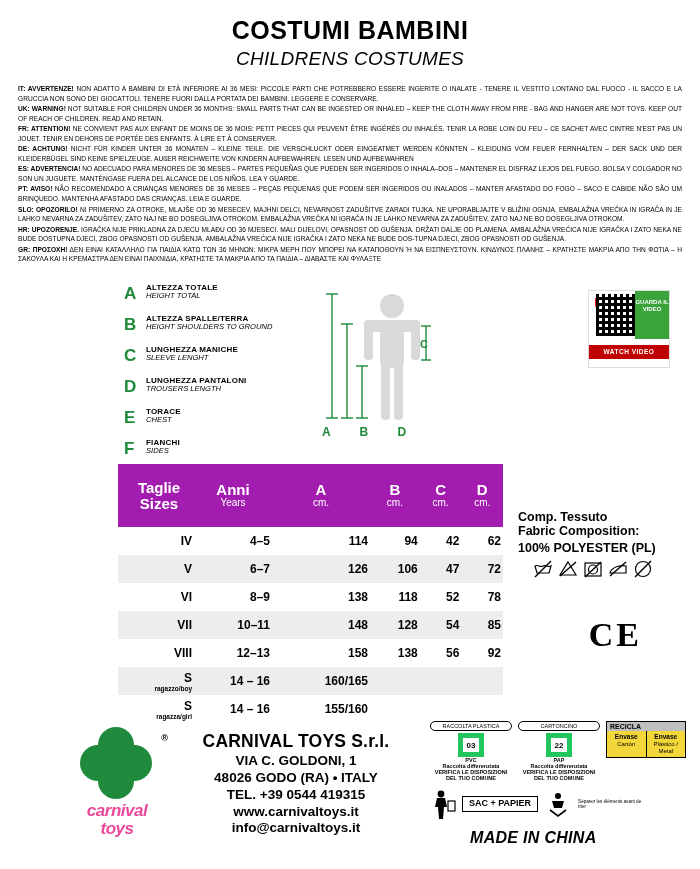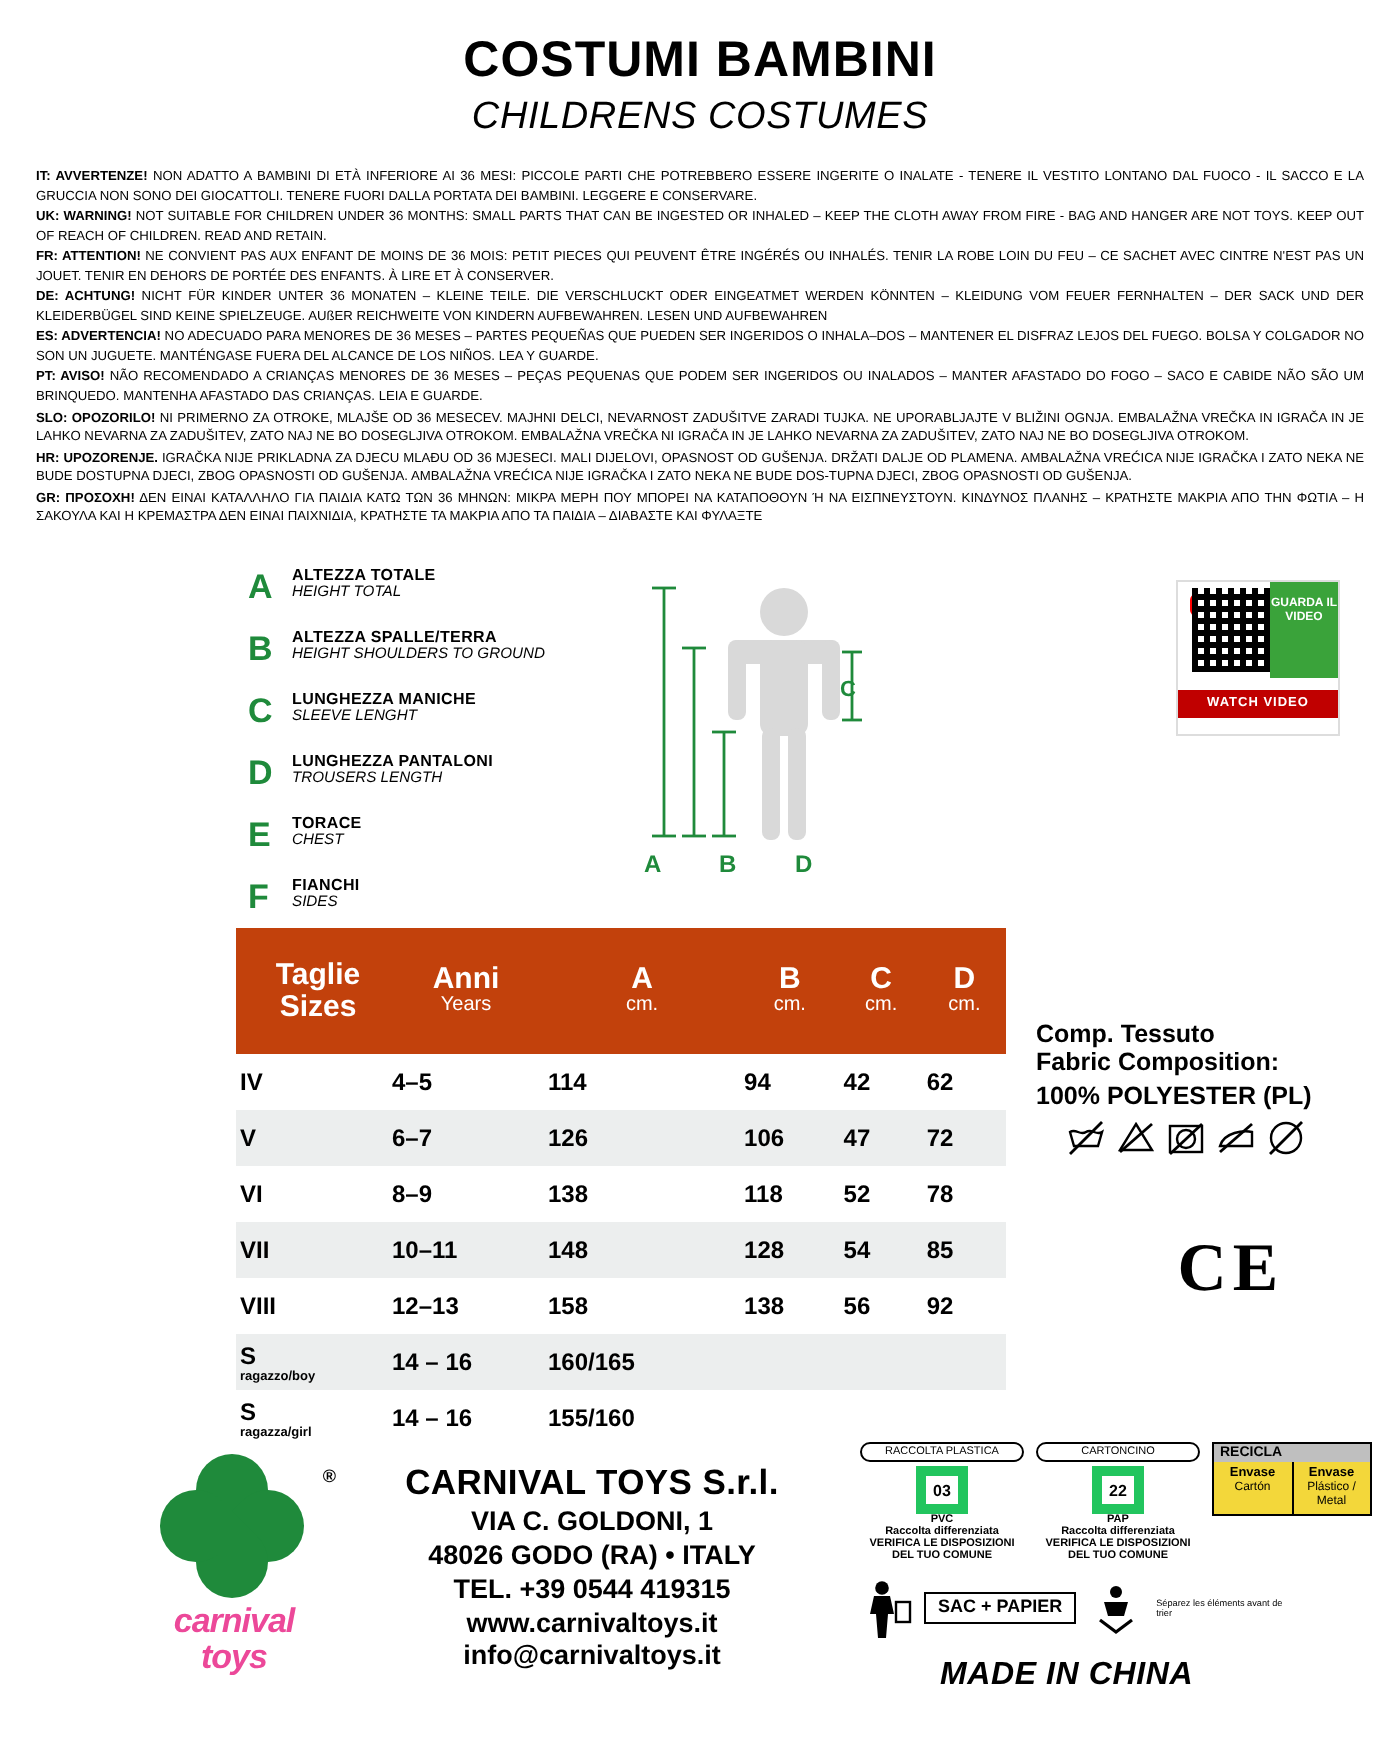--- a/index.html
+++ b/index.html
@@ -154,34 +154,34 @@
 
   
   .table-wrap { position:relative; margin-top:4px; }
   table.sizes {
     border-collapse:collapse;
     width:385px;
     margin-left:104px;
     font-size:12px;
   }
   table.sizes thead th {
-    background:#c2410c;
+    background:#a21caf;
     color:#fff;
     font-weight:bold;
     padding:16px 2px;
     text-align:center;
     vertical-align:middle;
     line-height:1.05;
     height:44px;
   }
   .th-main { font-size:15px; display:block; }
   .th-sub  { font-size:10px; display:block; font-weight:normal; }
   .th-left { text-align:left; padding-left:8px !important; }
   table.sizes tbody td {
-    text-align:left;
+    text-align:right;
     padding:3px 2px;
     font-size:12px;
     font-weight:bold;
     border:0;
     height:28px;
   }
   table.sizes tbody tr.alt td { background:#eceeee; }
   td.col-size { width:76px; }
   td.col-years { width:78px; font-weight:bold; }
   .sub-note { display:block; font-size:6.5px; font-weight:bold; }

